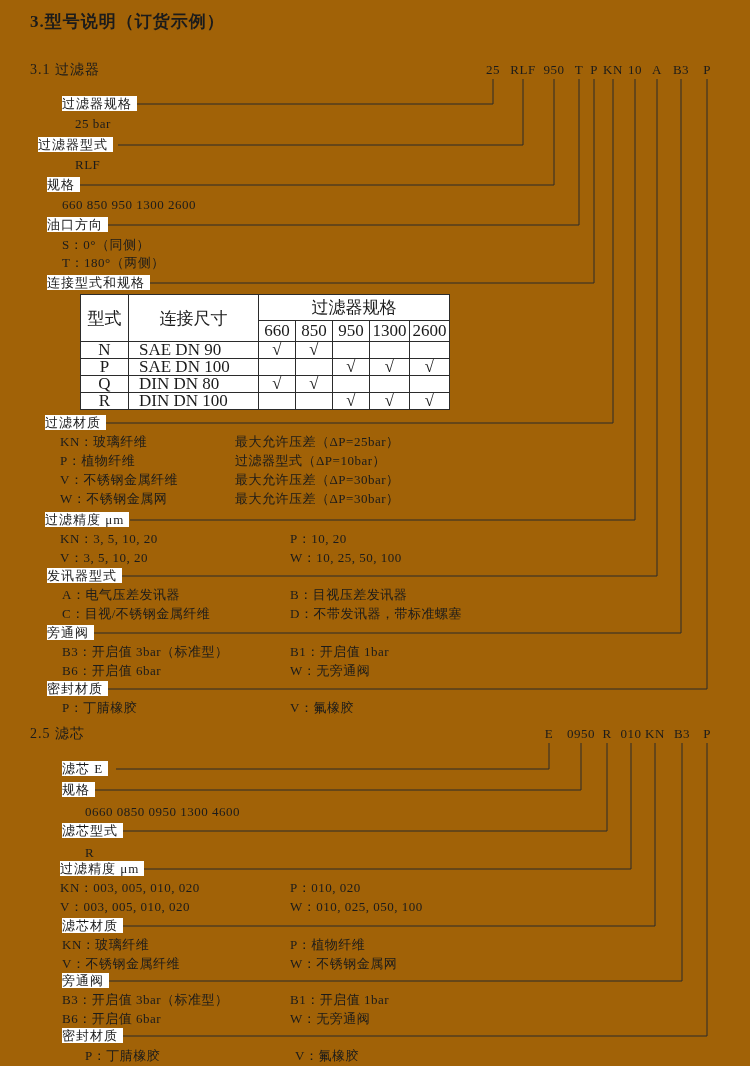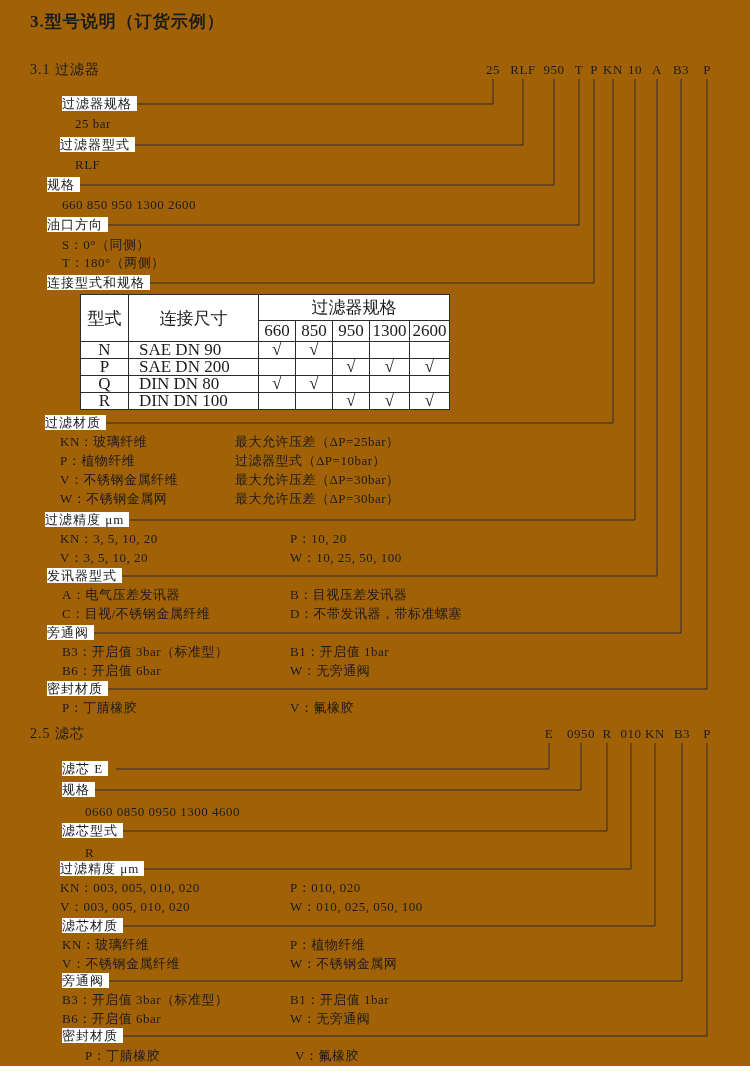--- a/index.html
+++ b/index.html
@@ -39,21 +39,21 @@
   <span class="abs code" style="left:594px;top:62px">P</span>
   <span class="abs code" style="left:613px;top:62px">KN</span>
   <span class="abs code" style="left:635px;top:62px">10</span>
   <span class="abs code" style="left:657px;top:62px">A</span>
   <span class="abs code" style="left:681px;top:62px">B3</span>
   <span class="abs code" style="left:707px;top:62px">P</span>
 
   <div class="abs lbl" style="left:62px;top:96px">过滤器规格</div>
   <div class="abs val" style="left:75px;top:116px">25 bar</div>
 
-  <div class="abs lbl" style="left:60px;top:137px">过滤器型式</div>
+  <div class="abs lbl" style="left:38px;top:137px">过滤器型式</div>
   <div class="abs val" style="left:75px;top:157px">RLF</div>
 
   <div class="abs lbl" style="left:47px;top:177px">规格</div>
   <div class="abs val" style="left:62px;top:197px">660 850 950 1300 2600</div>
 
   <div class="abs lbl" style="left:47px;top:217px">油口方向</div>
   <div class="abs val" style="left:62px;top:237px">S：0°（同侧）</div>
   <div class="abs val" style="left:62px;top:255px">T：180°（两侧）</div>
 
   <div class="abs lbl" style="left:47px;top:275px">连接型式和规格</div>
@@ -85,21 +85,21 @@
         <td>N</td>
         <td class="left">SAE DN 90</td>
         <td>√</td>
         <td>√</td>
         <td></td>
         <td></td>
         <td></td>
       </tr>
       <tr>
         <td>P</td>
-        <td class="left">SAE DN 200</td>
+        <td class="left">SAE DN 100</td>
         <td></td>
         <td></td>
         <td>√</td>
         <td>√</td>
         <td>√</td>
       </tr>
       <tr>
         <td>Q</td>
         <td class="left">DIN DN 80</td>
         <td>√</td>

